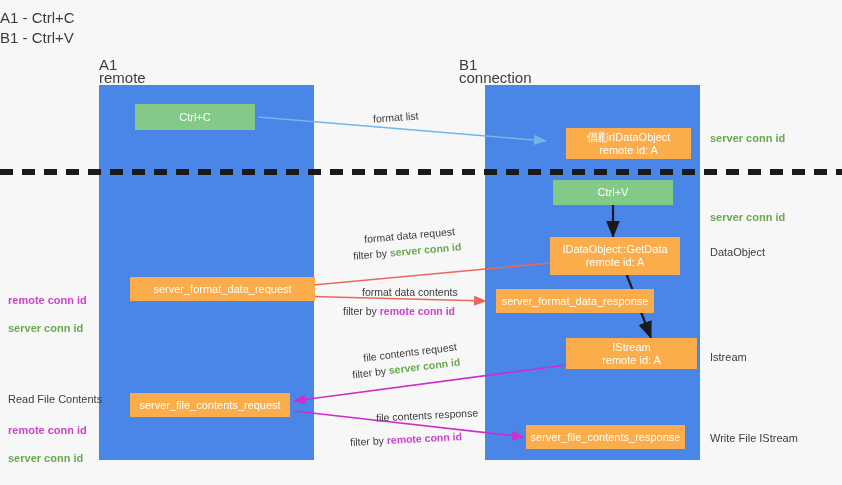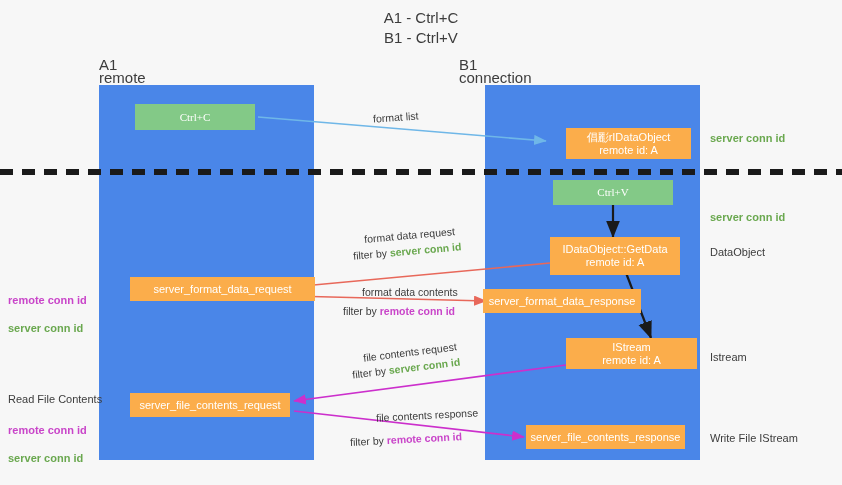--- a/index.html
+++ b/index.html
@@ -6,21 +6,21 @@
   body{
     width:842px;height:485px;
     background:#f7f7f7;
     font-family:"Liberation Sans","DejaVu Sans",sans-serif;
     position:relative;overflow:hidden;
   }
   .stage{position:absolute;left:0;top:0;width:842px;height:485px;}
   svg.layer{position:absolute;left:0;top:0;width:842px;height:485px;pointer-events:none;}
 
   .title{
-    position:absolute;left:0;top:8px;width:842px;text-align:center;
+    position:absolute;left:0;top:8px;width:842px;
     font-size:15px;color:#3c3c3c;line-height:20px;white-space:pre-line;
   }
 
   .lane{
     position:absolute;top:85px;width:215px;height:375px;background:#4a86e8;
   }
   .lane.a{left:99px;}
   .lane.b{left:485px;}
 
   .laneHead{
@@ -30,21 +30,21 @@
   .laneHead.a{left:99px;}
   .laneHead.b{left:459px;}
 
   .node{
     position:absolute;box-sizing:border-box;
     display:flex;align-items:center;justify-content:center;
     text-align:center;color:#ffffff;font-size:11px;line-height:13px;
     white-space:pre-line;padding:3px 6px;
   }
   .node.orange{background:#fbad4b;}
-  .node.green{background:#83c987;font-family:Liberation Serif, serif;}
+  .node.green{background:#83c987;}
 
   .tag{
     position:absolute;font-size:11px;line-height:14px;white-space:pre-line;
   }
   .tag.green{color:#6aa84f;font-weight:bold;}
   .tag.dark{color:#3c3c3c;}
   .tag.pair{font-weight:bold;}
   .tag.pair .m{color:#c945c9;display:block;}
   .tag.pair .g{color:#6aa84f;display:block;}
 
@@ -112,21 +112,21 @@
   <div class="node green" style="left:553px;top:180px;width:120px;height:25px;">Ctrl+V</div>
 
   <div class="node orange" style="left:550px;top:237px;width:130px;height:38px;">IDataObject::GetData
 remote id: A</div>
 
   <div class="node orange" style="left:566px;top:338px;width:131px;height:31px;">IStream
 remote id: A</div>
 
   <div class="node orange" style="left:130px;top:277px;width:185px;height:24px;">server_format_data_request</div>
 
-  <div class="node orange" style="left:483px;top:289px;width:158px;height:24px;">server_format_data_response</div>
+  <div class="node orange" style="left:496px;top:289px;width:158px;height:24px;">server_format_data_response</div>
 
   <div class="node orange" style="left:526px;top:425px;width:159px;height:24px;">server_file_contents_response</div>
 
   <div class="node orange" style="left:130px;top:393px;width:160px;height:24px;">server_file_contents_request</div>
 
   <div class="tag green" style="left:710px;top:131px;">server conn id</div>
 
   <div class="tag green" style="left:710px;top:210px;">server conn id</div>
 
   <div class="tag dark" style="left:710px;top:245px;">DataObject</div>

